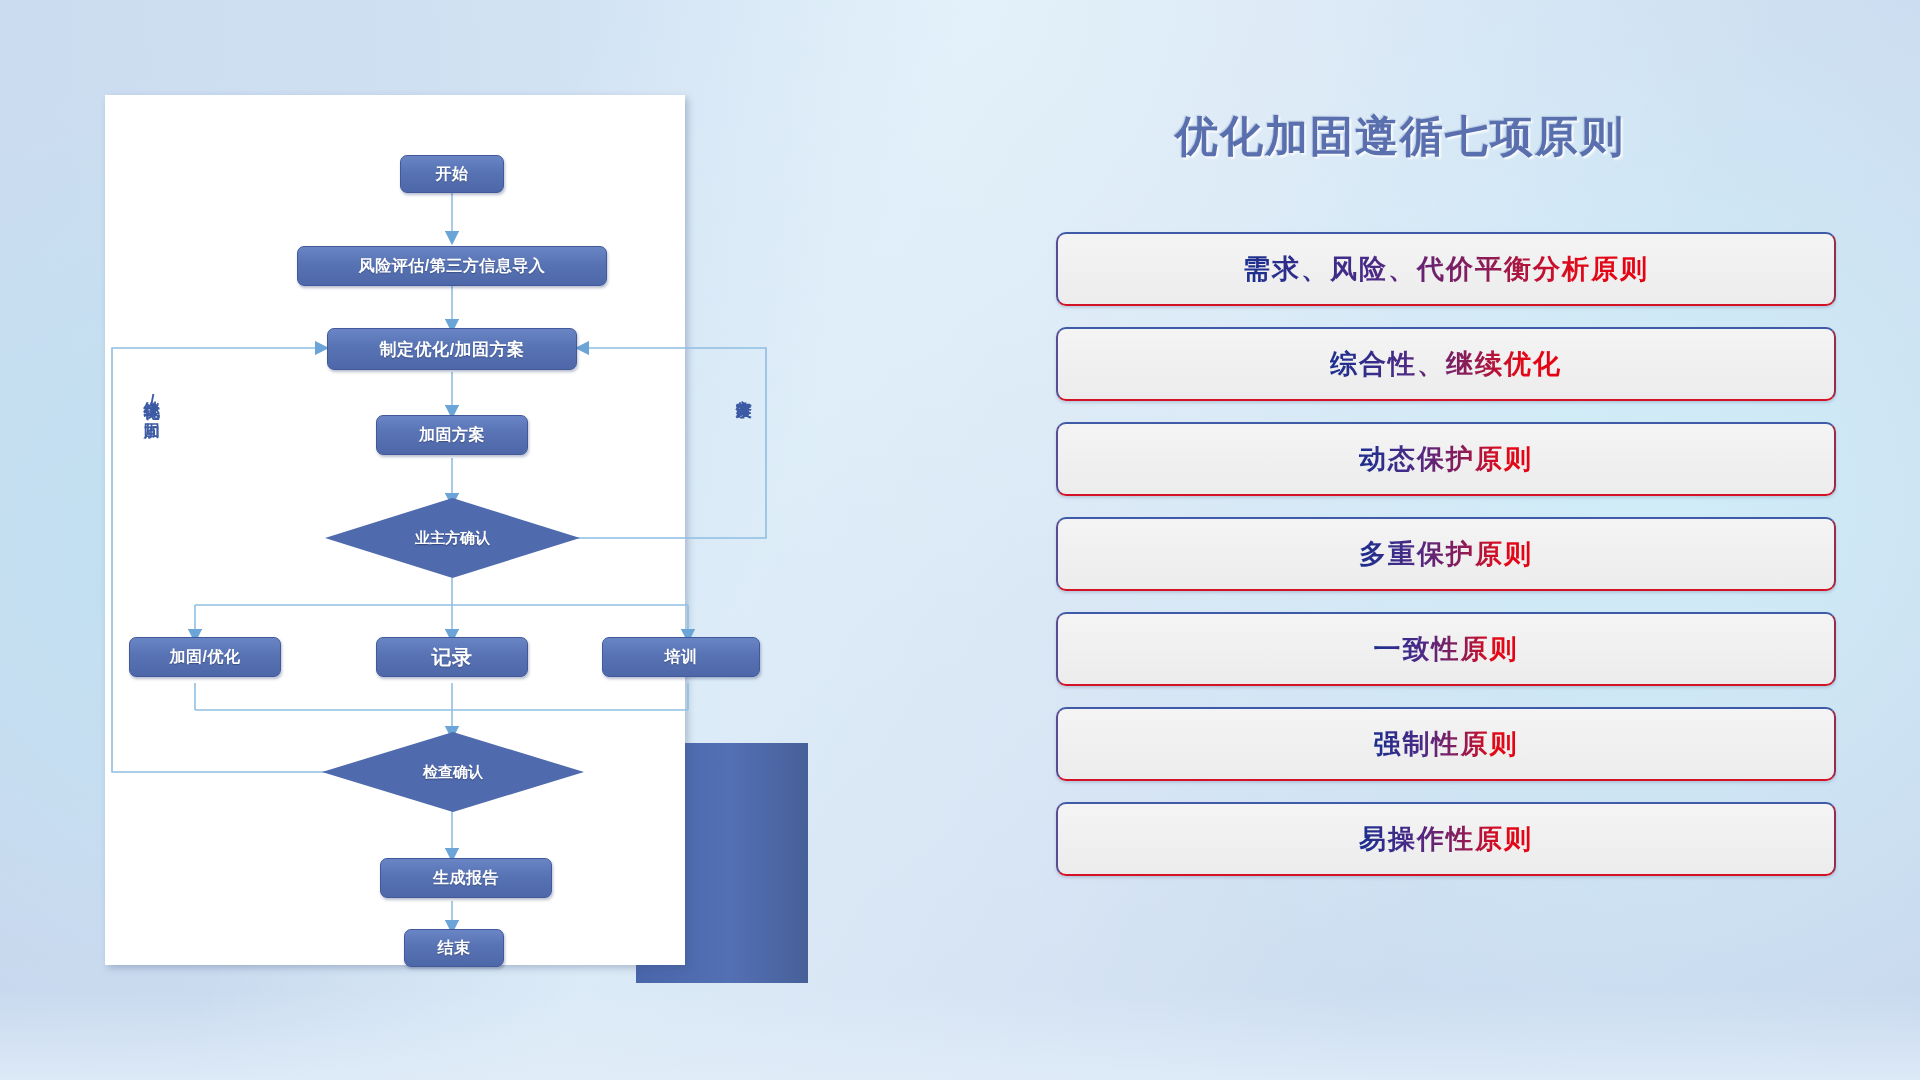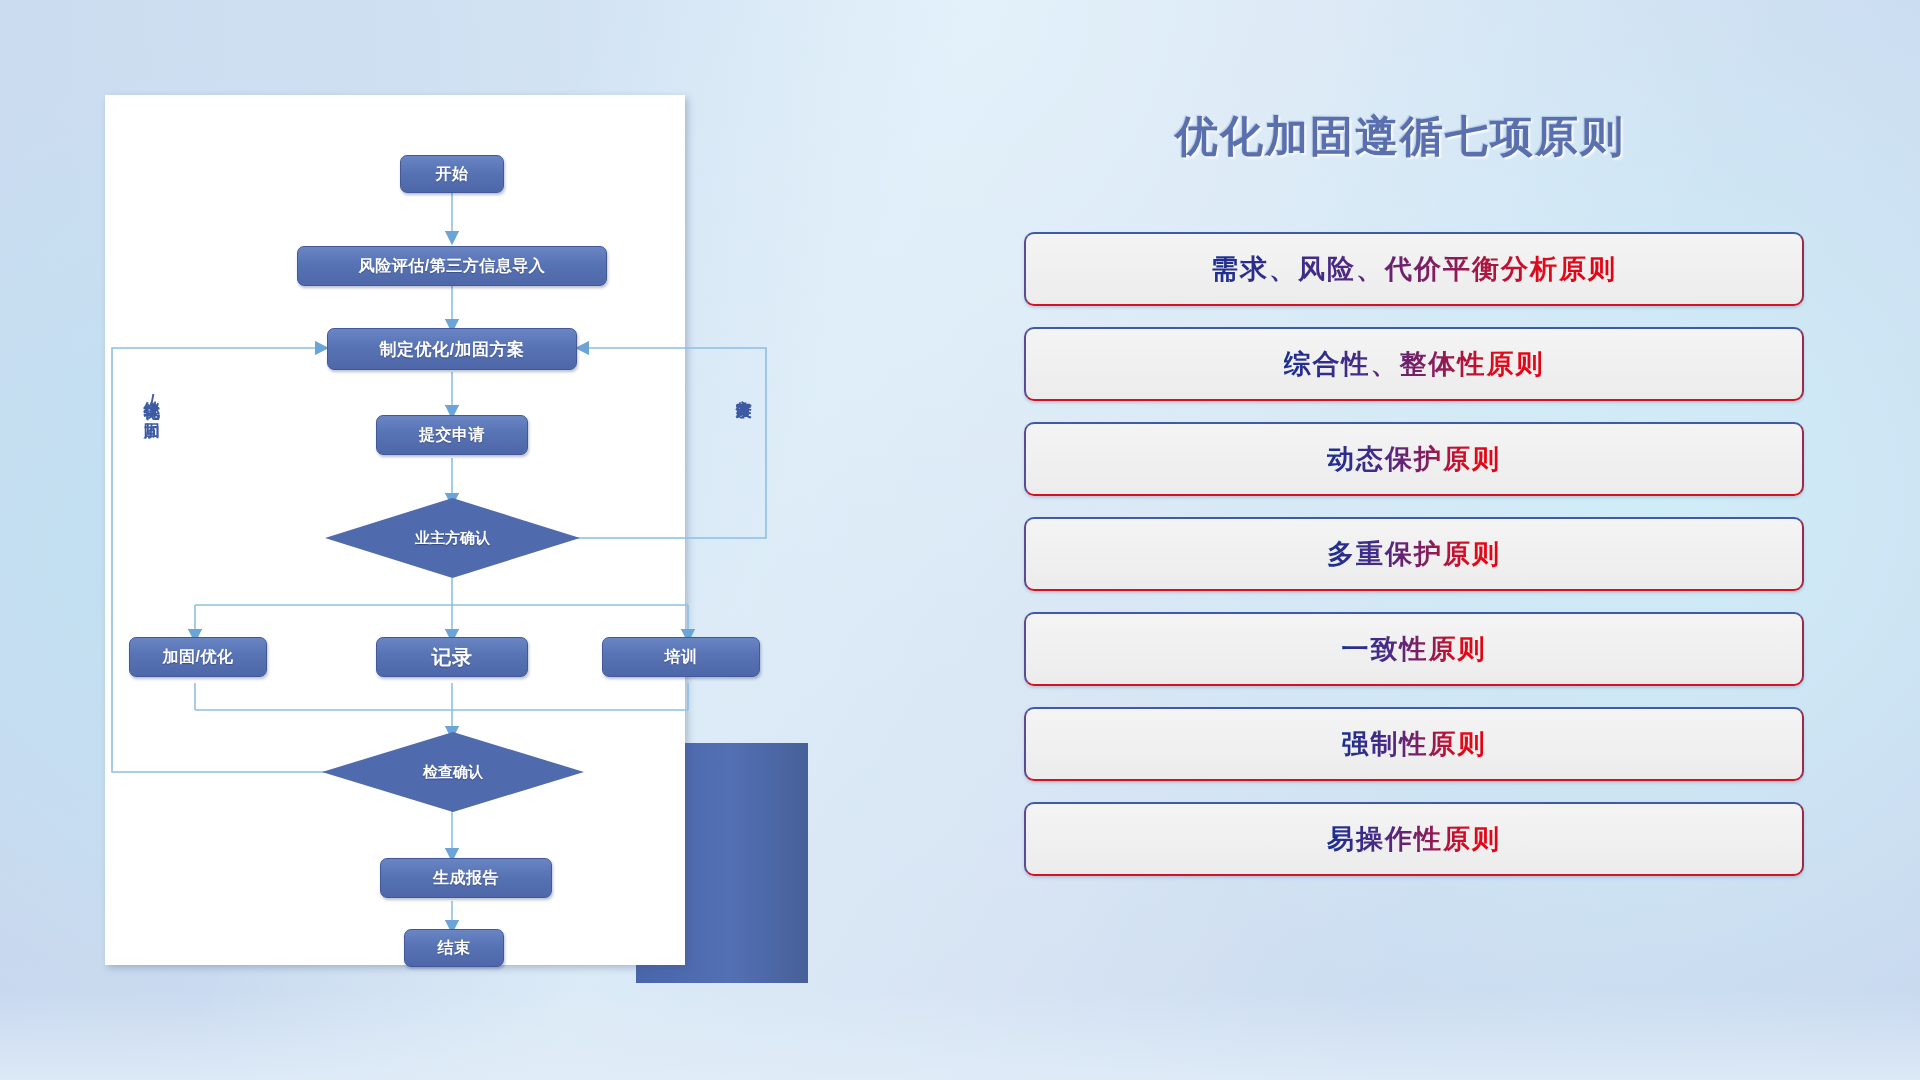--- a/index.html
+++ b/index.html
@@ -139,21 +139,21 @@
     font-size: 43px;
     font-weight: bold;
     color: #5a6fae;
     letter-spacing: 2px;
     text-shadow: 2px 2px 2px rgba(255,255,255,0.85), -1px -1px 1px rgba(120,140,190,0.35);
     z-index: 6;
   }
 
   .principles {
     position: absolute;
-    left: 1024px;
+    left: 1056px;
     top: 232px;
     width: 780px;
     z-index: 6;
   }
 
   .principle {
     position: relative;
     height: 74px;
     margin-bottom: 21px;
     border-radius: 10px;
@@ -235,29 +235,29 @@
 
     <div class="node" style="left:297px;top:246px;width:310px;height:40px;font-size:16px;text-align:center;">
       <span>风险评估/第三方信息导入</span>
     </div>
 
     <div class="node" style="left:327px;top:328px;width:250px;height:42px;font-size:17px;">
       <span>制定优化/加固方案</span>
     </div>
 
     <div class="node" style="left:376px;top:415px;width:152px;height:40px;font-size:16px;">
-      <span>提交申请</span>
+      <span>加固方案</span>
     </div>
 
     <div class="diamond-wrap" style="left:325px;top:498px;width:255px;height:80px;">
       <span class="dshape"></span>
       <span class="dlabel">业主方确认</span>
     </div>
 
-    <div class="node" style="left:129px;top:637px;width:138px;height:40px;font-size:16px;">
+    <div class="node" style="left:129px;top:637px;width:152px;height:40px;font-size:16px;">
       <span>加固/优化</span>
     </div>
 
     <div class="node" style="left:376px;top:637px;width:152px;height:40px;font-size:20px;">
       <span>记录</span>
     </div>
 
     <div class="node" style="left:602px;top:637px;width:158px;height:40px;font-size:16px;">
       <span>培训</span>
     </div>
@@ -280,21 +280,21 @@
     <div class="vlabel" style="left:735px;top:386px;">方案修改</div>
   </div>
 
   <div class="right-title">优化加固遵循七项原则</div>
 
   <div class="principles">
     <div class="principle">
       <span class="ptext">需求、风险、代价平衡分析原则</span>
     </div>
     <div class="principle">
-      <span class="ptext">综合性、整体性原则</span>
+      <span class="ptext">综合性、继续优化</span>
     </div>
     <div class="principle">
       <span class="ptext">动态保护原则</span>
     </div>
     <div class="principle">
       <span class="ptext">多重保护原则</span>
     </div>
     <div class="principle">
       <span class="ptext">一致性原则</span>
     </div>

